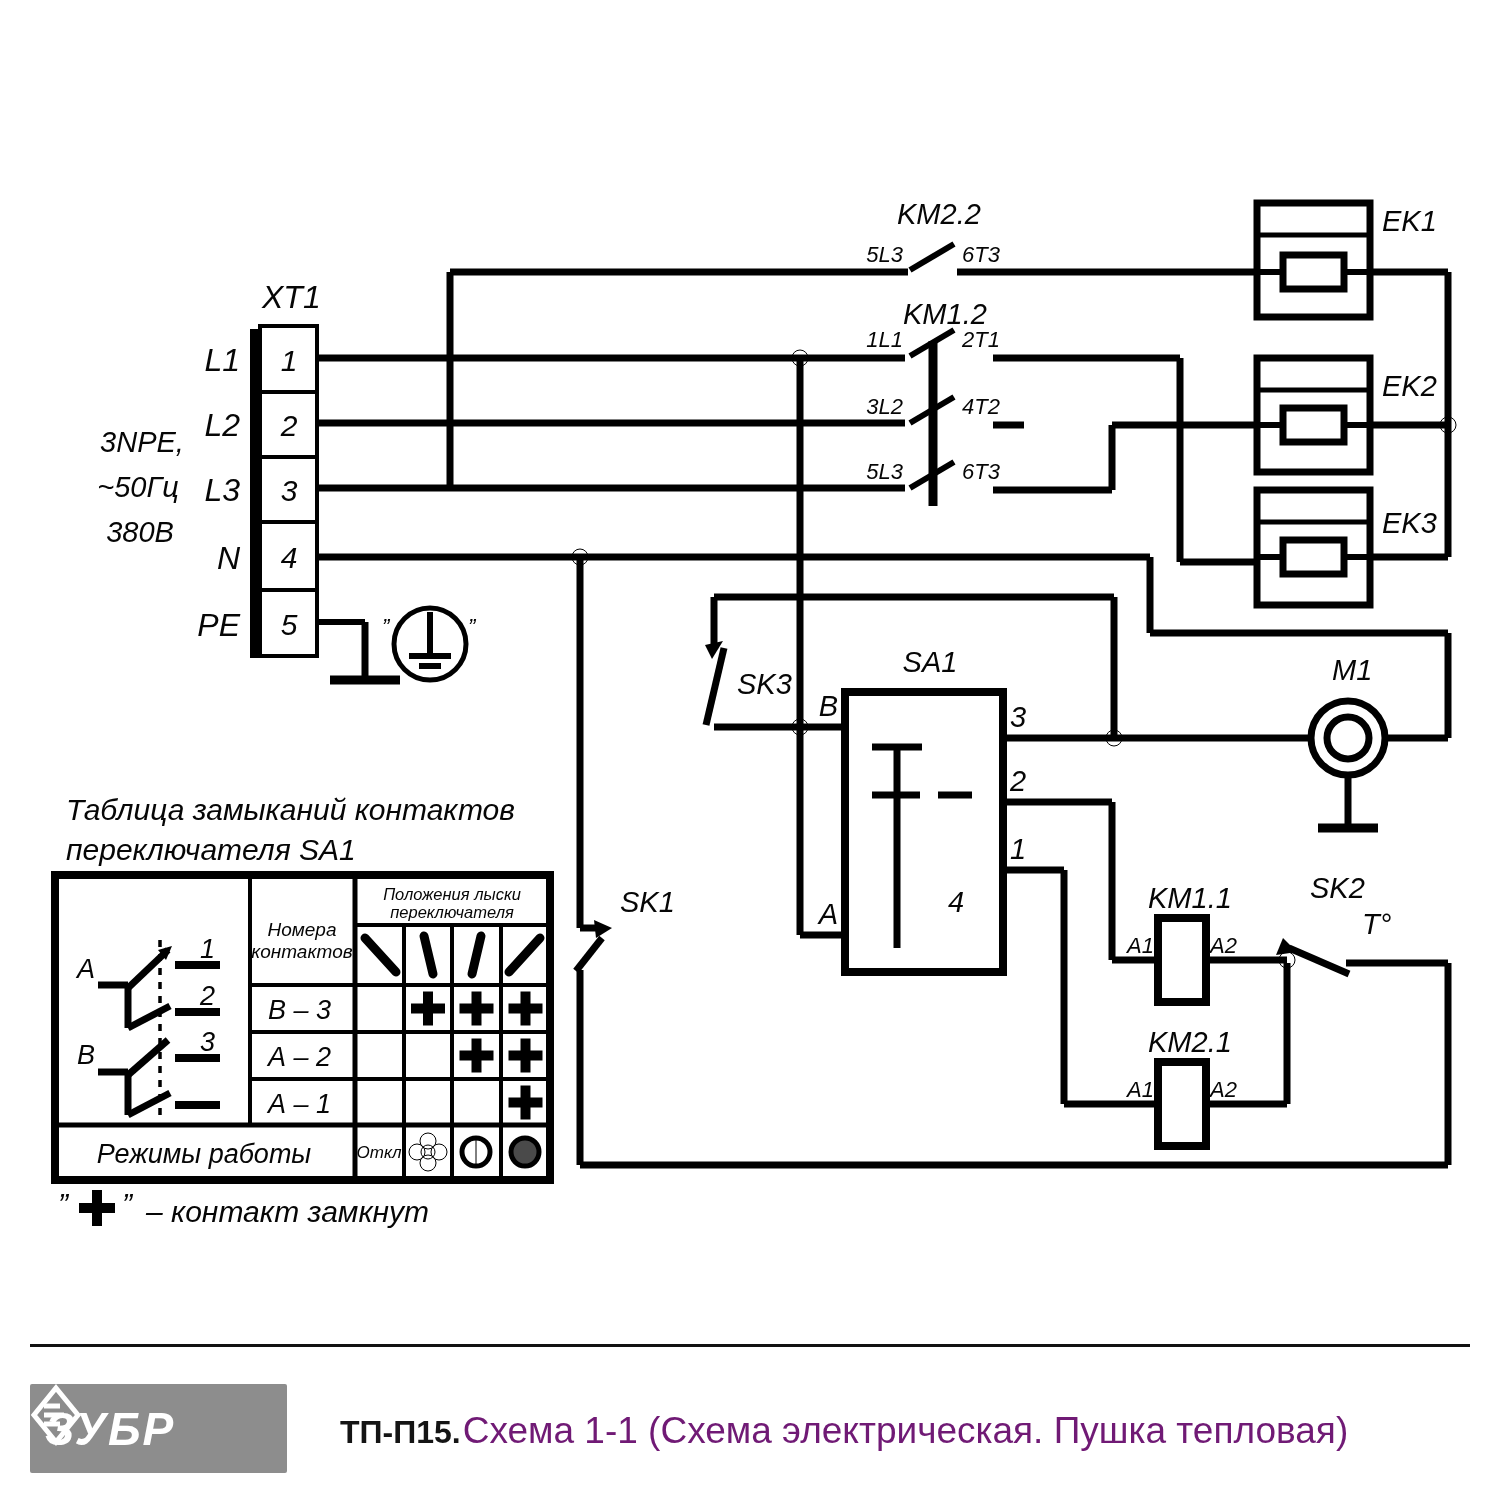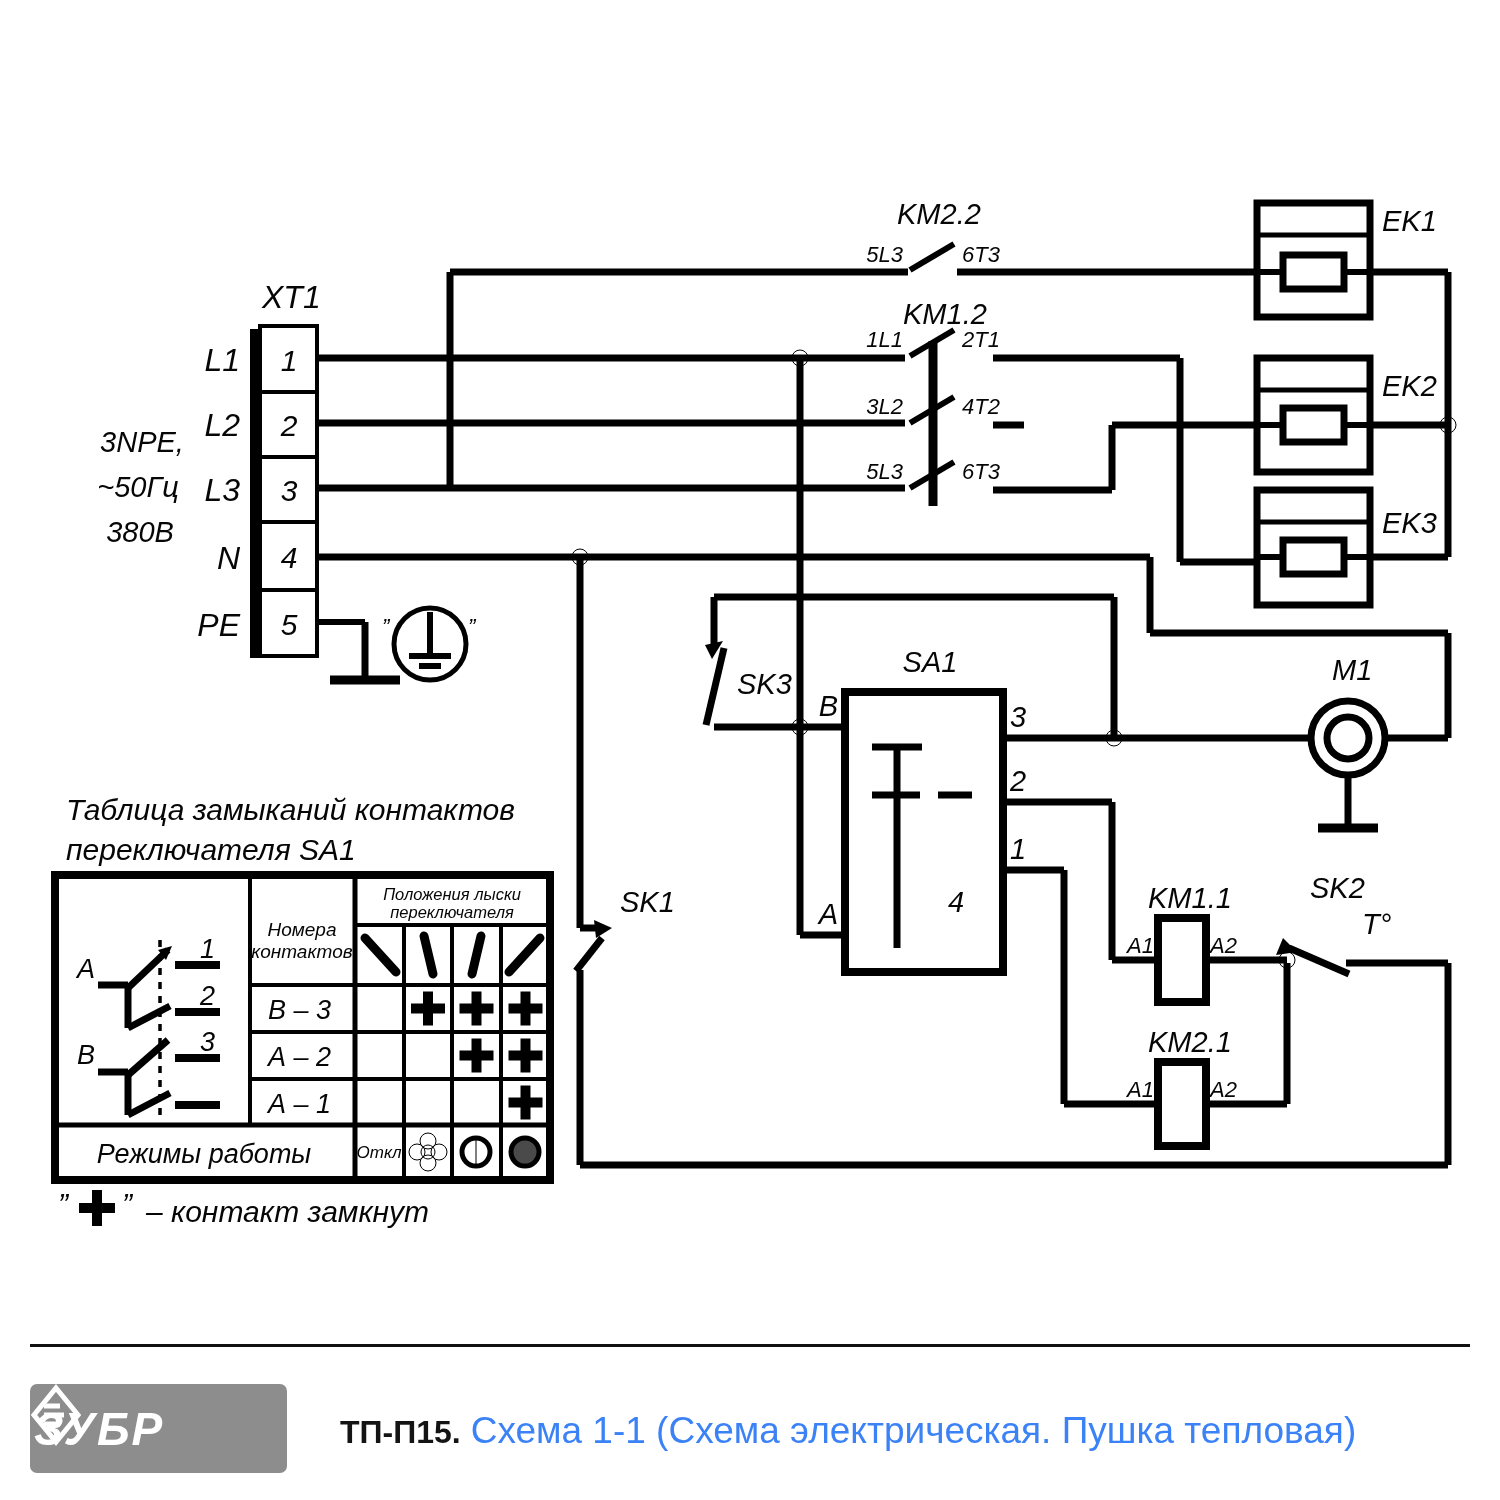--- a/index.html
+++ b/index.html
@@ -23,26 +23,26 @@
   .trow  {font-size:27px;}
   .thsm  {font-size:19px;}
   .thxs  {font-size:16.5px;}
   .toff  {font-size:17px;}
   .tmode {font-size:27px;}
   .legend{font-size:30px;}
   .dash  {stroke-dasharray:7 7;}
   .am{text-anchor:middle;} .ae{text-anchor:end;}
   
   #sep{position:absolute;left:30px;top:1344px;width:1440px;height:3px;background:#111;}
-  #logo{position:absolute;left:30px;top:1384px;width:257px;height:89px;border-radius:7px;
-        display:flex;align-items:center;justify-content:flex-start;gap:6px;padding-left:4px;box-sizing:border-box;}
+  #logo{position:absolute;left:30px;top:1384px;width:257px;height:89px;border-radius:2px;
+        display:flex;align-items:center;justify-content:flex-start;gap:6px;padding-left:15px;box-sizing:border-box;}
   #logo .brand{color:#fff;font-weight:bold;font-style:italic;font-size:46px;letter-spacing:2px;}
   #caption{position:absolute;left:340px;top:1410px;white-space:nowrap;font-style:normal;}
   #caption .model{font-weight:bold;font-size:32px;color:#141414;}
-  #caption .rest{font-size:37px;color:#3b82f6;margin-left:10px;}
+  #caption .rest{font-size:37px;color:#701a75;margin-left:2px;}
 </style>
 </head>
 <body>
 
 <div id="page">
 
 <svg width="1500" height="1340" viewBox="0 0 1500 1340" class="st">
 
   <g>
     <line x1="255" y1="329" x2="255" y2="658" class="w10"></line>

